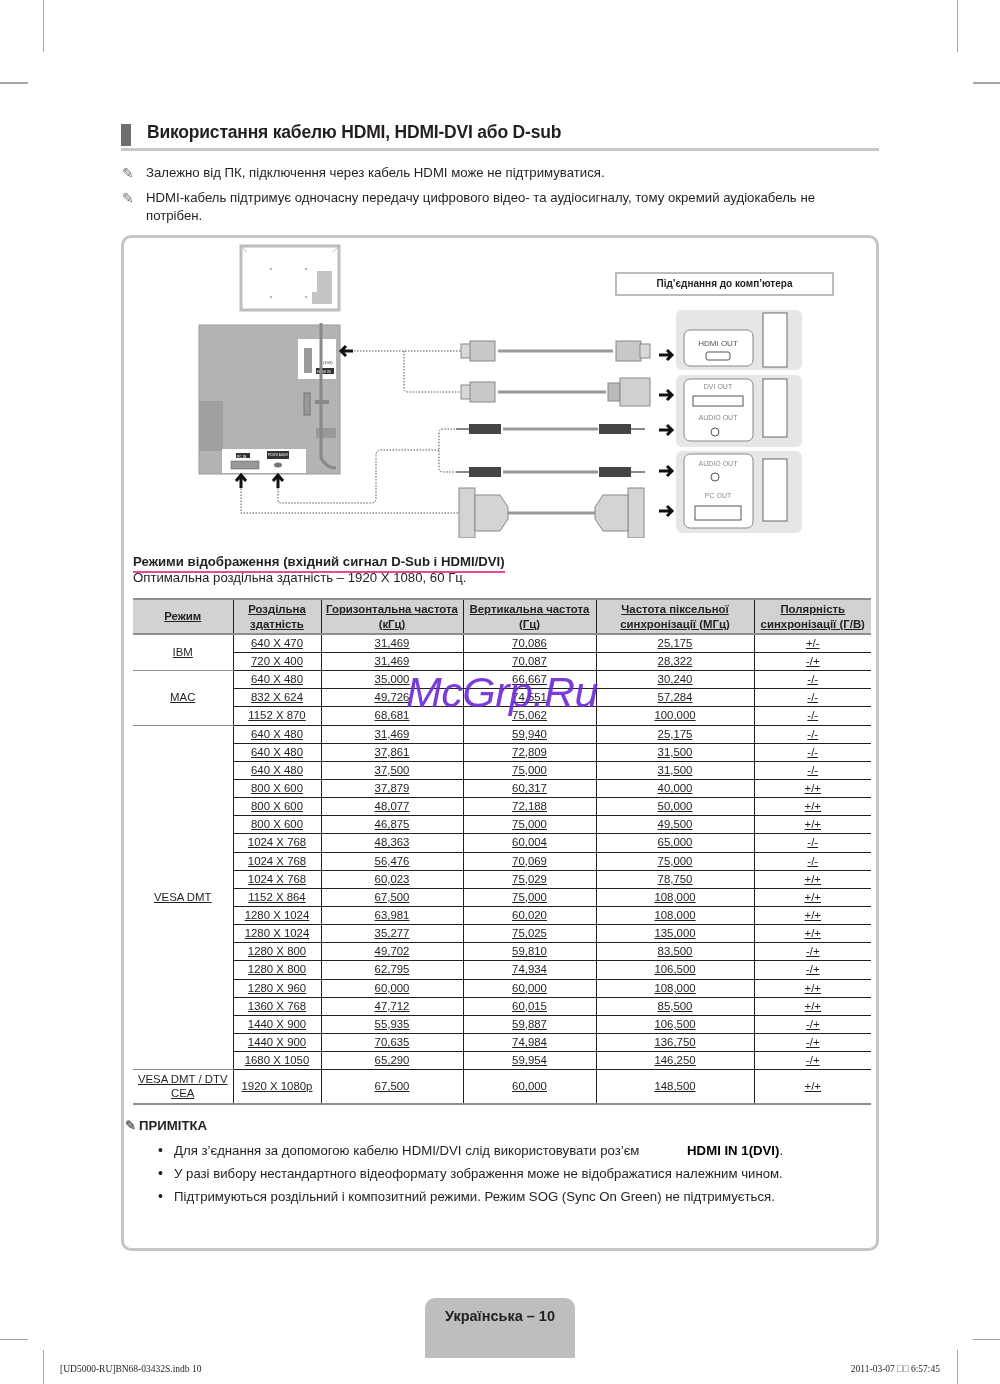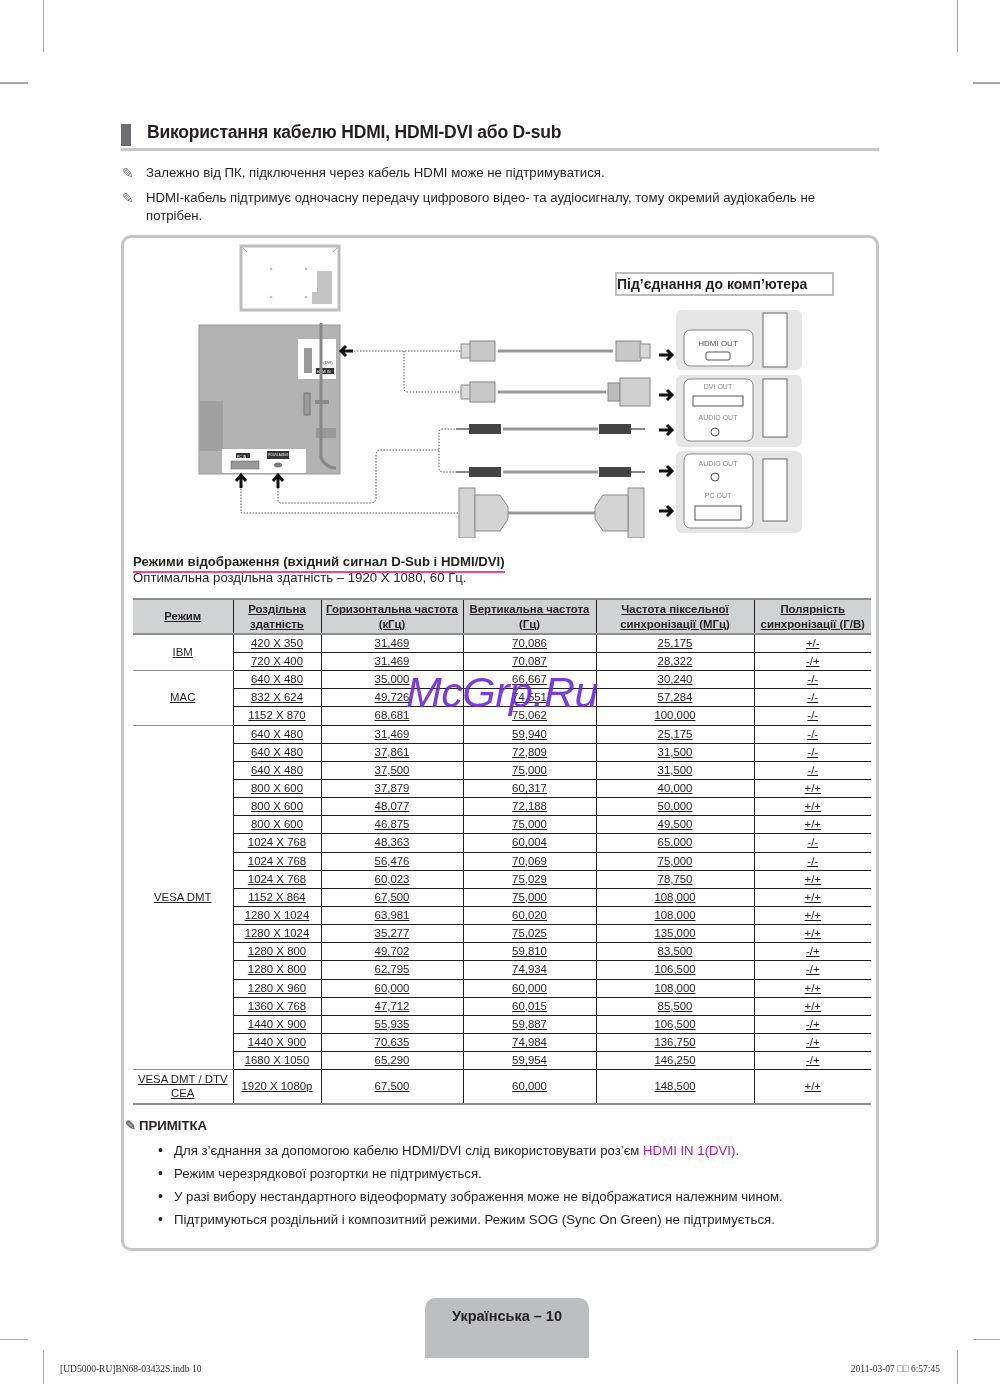--- a/index.html
+++ b/index.html
@@ -7,37 +7,37 @@
   body { position: relative; font-family: "Liberation Sans", sans-serif; color: #231f20; overflow: hidden; }
   .crop { position: absolute; background: #a6a6a6; }
   .section-header { position: absolute; left: 121px; top: 121px; width: 758px; height: 30px; border-bottom: 3px solid #c8c8c8; }
   .section-header .bar { position: absolute; left: 0; top: 3px; width: 10px; height: 22px; background: #6d6e71; }
   .section-header h1 { position: absolute; left: 26px; top: 1px; font-size: 17.5px; font-weight: bold; letter-spacing: -0.2px; }
   .note { position: absolute; left: 122px; font-size: 13.2px; line-height: 18px; }
   .note .pen { display: inline-block; width: 20px; color: #6d6e71; font-size: 14px; }
   .note .txt { position: absolute; left: 24px; top: 0; width: 740px; }
   .box { position: absolute; left: 121px; top: 235px; width: 758px; height: 1016px; border: 3px solid #c5c5c5; border-radius: 10px; }
   .diagram { position: absolute; left: 0; top: 0; width: 758px; height: 300px; }
-  .conn-label { position: absolute; left: 491px; top: 34px; width: 219px; height: 24px; border: 2px solid #bcbcbc; font-size: 14px; font-weight: bold; text-align: left; line-height: 20px; background: #fff; }
+  .conn-label { position: absolute; left: 491px; top: 34px; width: 219px; height: 24px; border: 2px solid #bcbcbc; font-size: 10px; font-weight: bold; text-align: center; line-height: 20px; background: #fff; }
   .disp-title { position: absolute; left: 9px; top: 316px; font-size: 13.2px; font-weight: bold; border-bottom: 2px solid #ec4899; padding-bottom: 2px; }
   .optimal { position: absolute; left: 9px; top: 332px; font-size: 13.2px; }
   table.modes { position: absolute; left: 9px; top: 360px; width: 738px; border-collapse: collapse; font-size: 11.4px; text-decoration: underline; }
   table.modes th { background: #d1d2d4; font-weight: bold; font-size: 11.4px; line-height: 14.5px; height: 35px; border-left: 1px solid #231f20; border-top: 2px solid #8d8d8d; border-bottom: 2px solid #8d8d8d; text-align: center; padding: 0 2px; }
   table.modes th:first-child { border-left: none; }
   table.modes td { height: 18.15px; line-height: 17px; border: 1px solid #231f20; text-align: center; padding: 0; }
   table.modes td.mode { border-left: none; border-top: 1px solid #8d8d8d; border-bottom: 1px solid #8d8d8d; }
   table.modes td:last-child { border-right: none; }
   table.modes tr.last td { border-bottom: 2px solid #8d8d8d; height: 34px; line-height: 14px; }
   .prim-head { position: absolute; left: 1px; top: 880px; font-size: 13.2px; font-weight: bold; }
   .prim-head .pen { color: #6d6e71; margin-right: 3px; }
   .bullets { position: absolute; left: 34px; top: 904px; font-size: 13.2px; list-style: none; }
   .bullets li { position: relative; padding-left: 16px; height: 23px; line-height: 18px; }
   .bullets li::before { content: "•"; position: absolute; left: 0; top: -1px; font-size: 14px; }
-  .hl { color: #a21caf; font-weight: normal; }
-  .footer-tab { position: absolute; left: 425px; top: 1298px; width: 164px; height: 60px; background: #bcbec0; border-radius: 10px 10px 0 0; text-align: center; font-size: 14.5px; font-weight: bold; padding-top: 10px; }
+  .hl { color: #000000; font-weight: bold; margin-left: 44px; }
+  .footer-tab { position: absolute; left: 425px; top: 1298px; width: 150px; height: 60px; background: #bcbec0; border-radius: 10px 10px 0 0; text-align: center; font-size: 14.5px; font-weight: bold; padding-top: 10px; }
   .slug-left { position: absolute; left: 60px; top: 1364px; font-family: "Liberation Serif", serif; font-size: 9.5px; }
   .slug-right { position: absolute; right: 60px; top: 1364px; font-family: "Liberation Serif", serif; font-size: 9.5px; }
   svg text { font-family: "Liberation Sans", sans-serif; }
 </style>
 </head>
 <body>
 
 <div class="crop" style="left:43px;top:0;width:1px;height:52px;"></div>
 <div class="crop" style="left:957px;top:0;width:1px;height:52px;"></div>
 <div class="crop" style="left:0;top:82px;width:28px;height:2px;"></div>
@@ -204,21 +204,21 @@
         <th>Роздільна здатність</th>
         <th>Горизонтальна частота (кГц)</th>
         <th>Вертикальна частота (Гц)</th>
         <th>Частота піксельної синхронізації (МГц)</th>
         <th>Полярність синхронізації (Г/В)</th>
       </tr>
     </thead>
     <tbody id="modes-body">
         <tr>
           <td class="mode" rowspan="2">IBM</td>
-          <td>420 X 350</td>
+          <td>640 X 470</td>
           <td>31,469</td>
           <td>70,086</td>
           <td>25,175</td>
           <td>+/-</td>
         </tr>
         <tr>
           <td>720 X 400</td>
           <td>31,469</td>
           <td>70,087</td>
           <td>28,322</td>
@@ -389,21 +389,20 @@
           <td>+/+</td>
         </tr>
       </tbody>
   </table>
 
   <div class="prim-head">
     <span class="pen">✎</span><span>ПРИМІТКА</span>
   </div>
   <ul class="bullets">
     <li><span>Для з’єднання за допомогою кабелю HDMI/DVI слід використовувати роз’єм </span><span class="hl">HDMI IN 1(DVI)</span><span>.</span></li>
-    <li><span>Режим черезрядкової розгортки не підтримується.</span></li>
     <li><span>У разі вибору нестандартного відеоформату зображення може не відображатися належним чином.</span></li>
     <li><span>Підтримуються роздільний і композитний режими. Режим SOG (Sync On Green) не підтримується.</span></li>
   </ul>
 </div>
 
 <div style="position:absolute;left:406px;top:668px;font-size:43px;font-style:italic;color:#6d28d9;opacity:0.9;letter-spacing:-0.5px;">McGrp.Ru</div>
 
 <div class="footer-tab">Українська – 10</div>
 <div class="slug-left">[UD5000-RU]BN68-03432S.indb   10</div>
 <div class="slug-right">2011-03-07   ⎕⎕ 6:57:45</div>

